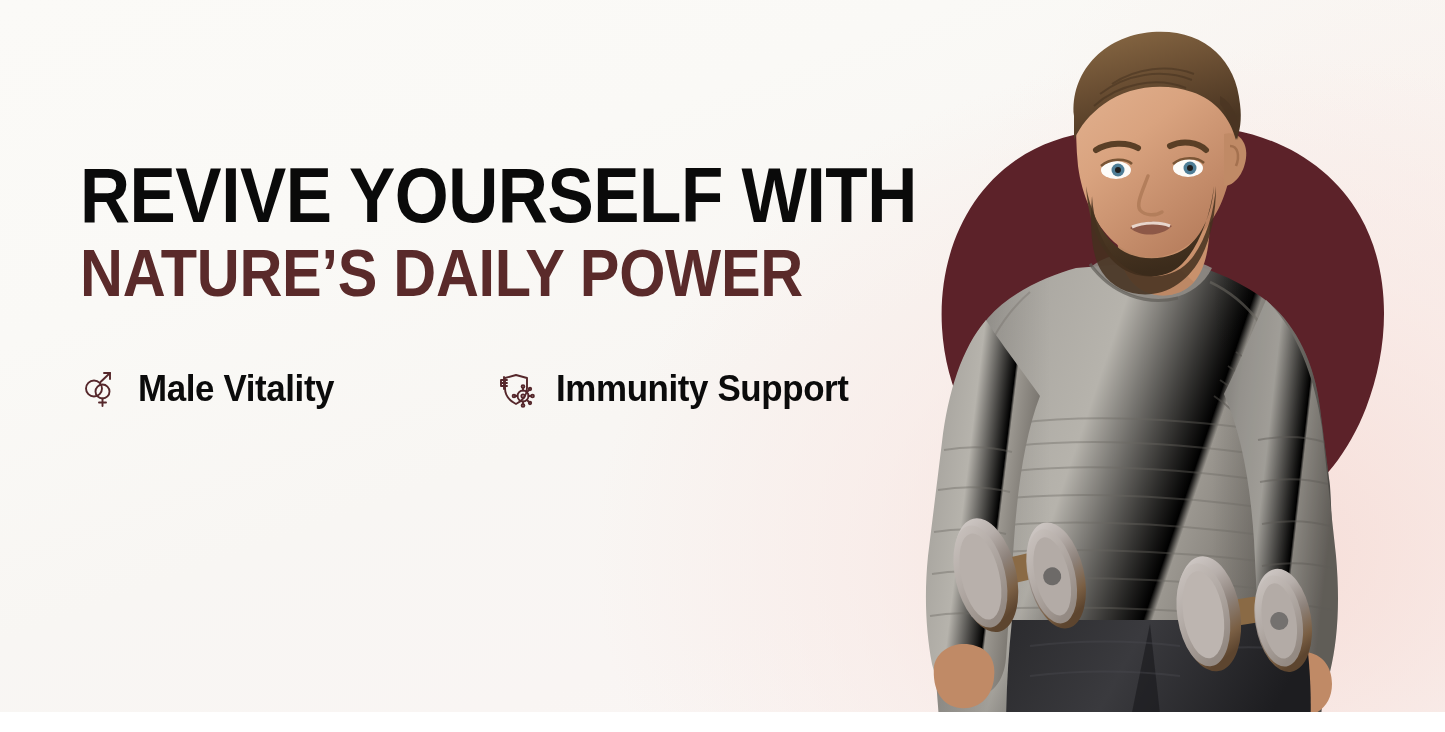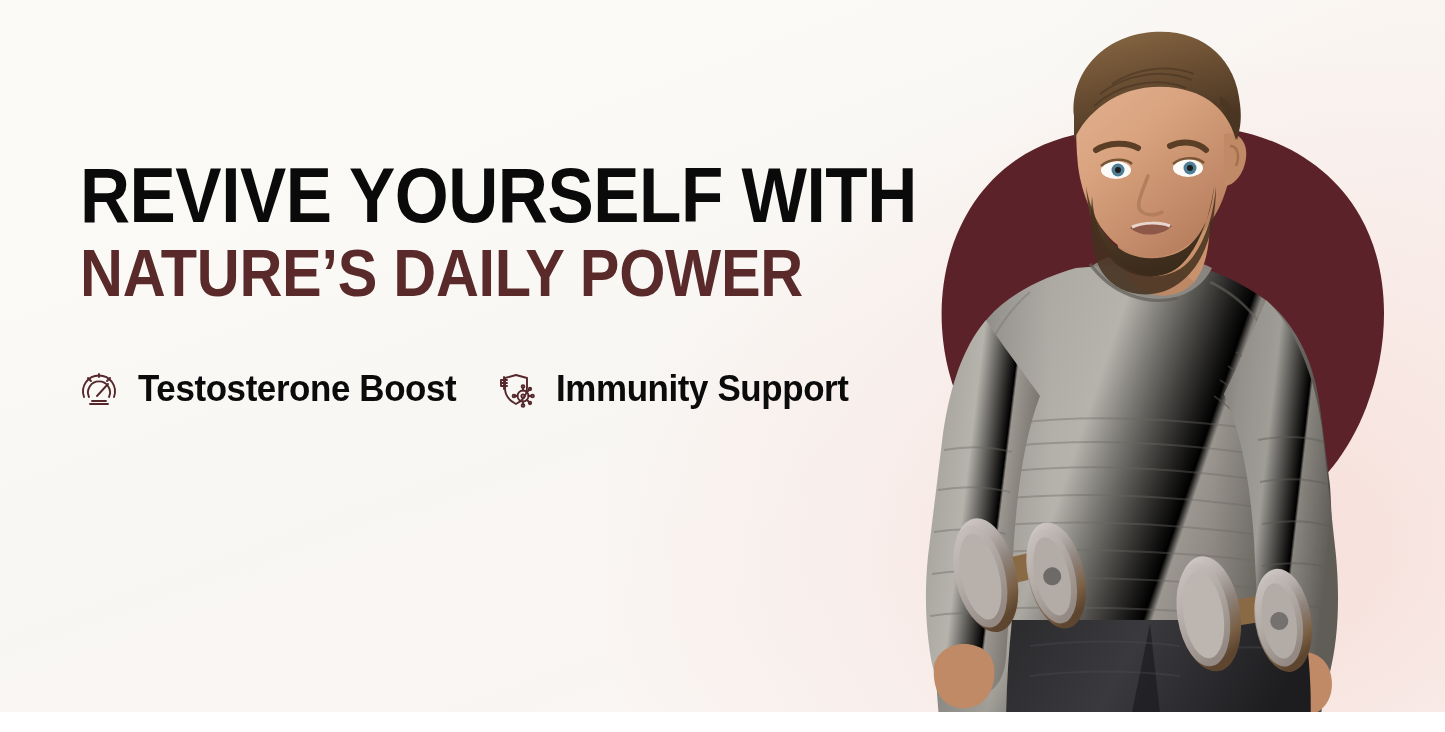--- a/index.html
+++ b/index.html
@@ -349,39 +349,37 @@
   </div>
 
   <div class="content">
 
     <div class="headline">REVIVE YOURSELF WITH</div>
 
     <div class="subheadline">NATURE’S DAILY POWER</div>
 
     <div class="features">
 
-
-
-
-
       <div class="feature">
         <span class="ico">
           <svg viewBox="0 0 40 40" fill="none" stroke="currentColor" stroke-width="1.9" stroke-linecap="round" stroke-linejoin="round" aria-hidden="true">
-            <path d="M5 28 A16 16 0 1 1 35 28"></path>
-            <path d="M10 28 A11 11 0 1 1 30 28"></path>
-            <path d="M18 27 L29 15"></path>
-            <path d="M9 9 L12 12"></path>
-            <path d="M31 9 L28 12"></path>
-            <path d="M20 5 L20 8"></path>
-            <path d="M13 32 L27 32"></path>
-            <path d="M11 35 L29 35"></path>
+            <circle cx="15" cy="19.5" r="8"></circle>
+            <circle cx="23.5" cy="22.5" r="7"></circle>
+            <path d="M21.5 13 L31 4"></path>
+            <path d="M25 4 L31 4 L31 10"></path>
+            <path d="M23.5 29.5 L23.5 37"></path>
+            <path d="M20 33.5 L27 33.5"></path>
           </svg>
         </span>
-        <span class="flabel">Testosterone Boost</span>
+        <span class="flabel">Male Vitality</span>
       </div>
+
+
+
+
 
       <div class="feature">
         <span class="ico">
           <svg viewBox="0 0 40 40" fill="none" stroke="currentColor" stroke-width="1.9" stroke-linecap="round" stroke-linejoin="round" aria-hidden="true">
             <path d="M19 6 L30 9 L30 19 C30 27 25 32 19 35 C13 32 8 27 8 19 L8 9 Z"></path>
             <path d="M10 11 L4 11 L4 17 L10 17"></path>
             <path d="M7 8 L7 20"></path>
             <path d="M4 14 L10 14"></path>
             <circle cx="26" cy="27" r="5.5"></circle>
             <circle cx="26" cy="27" r="1.6"></circle>

